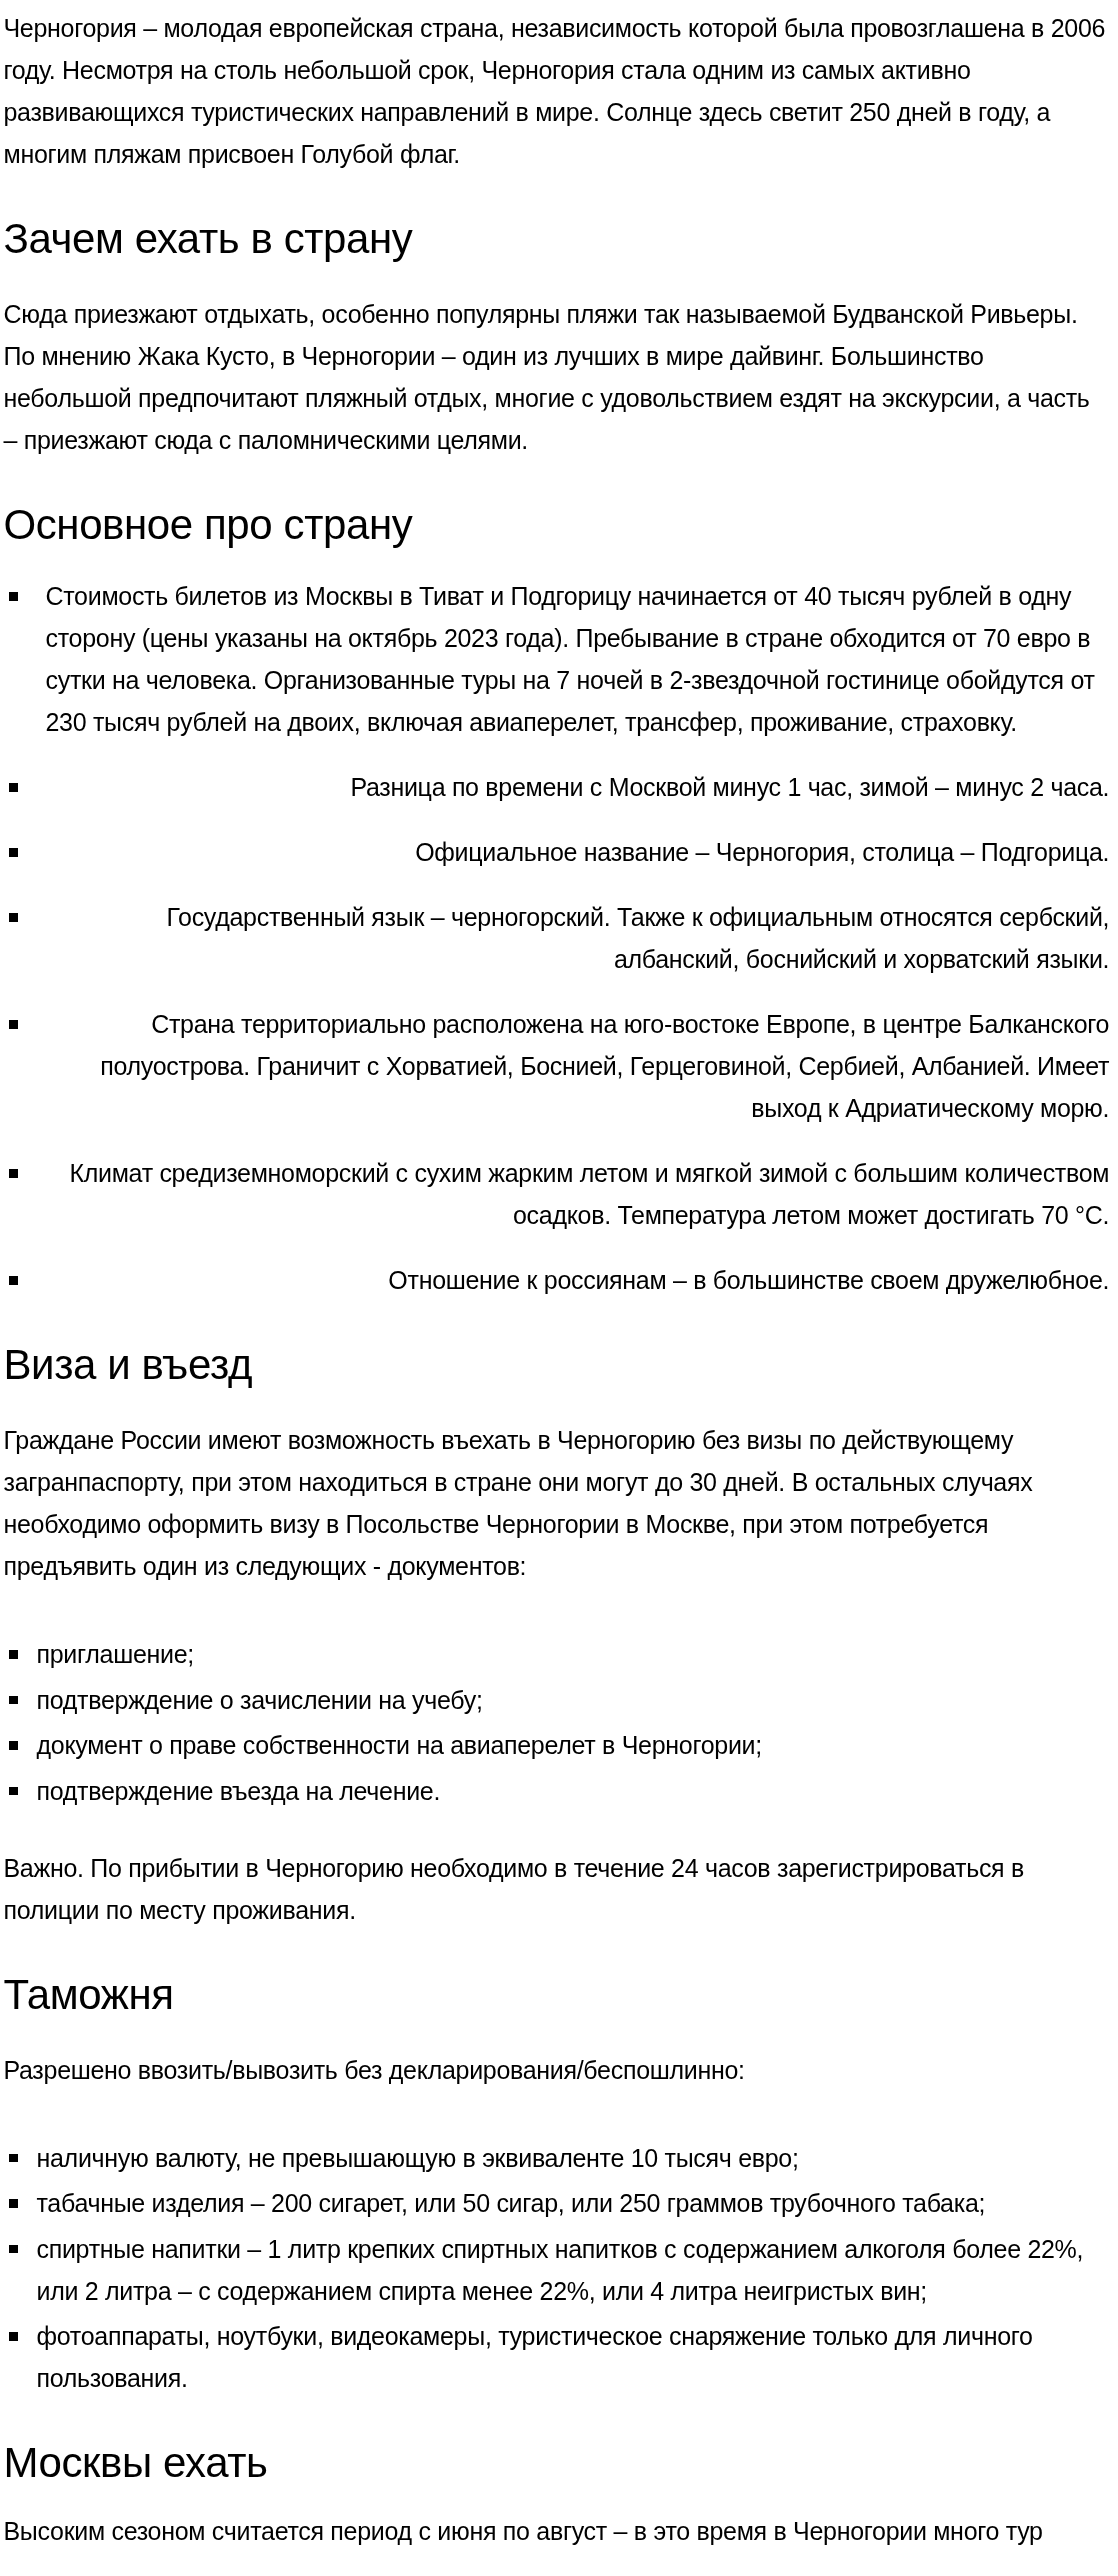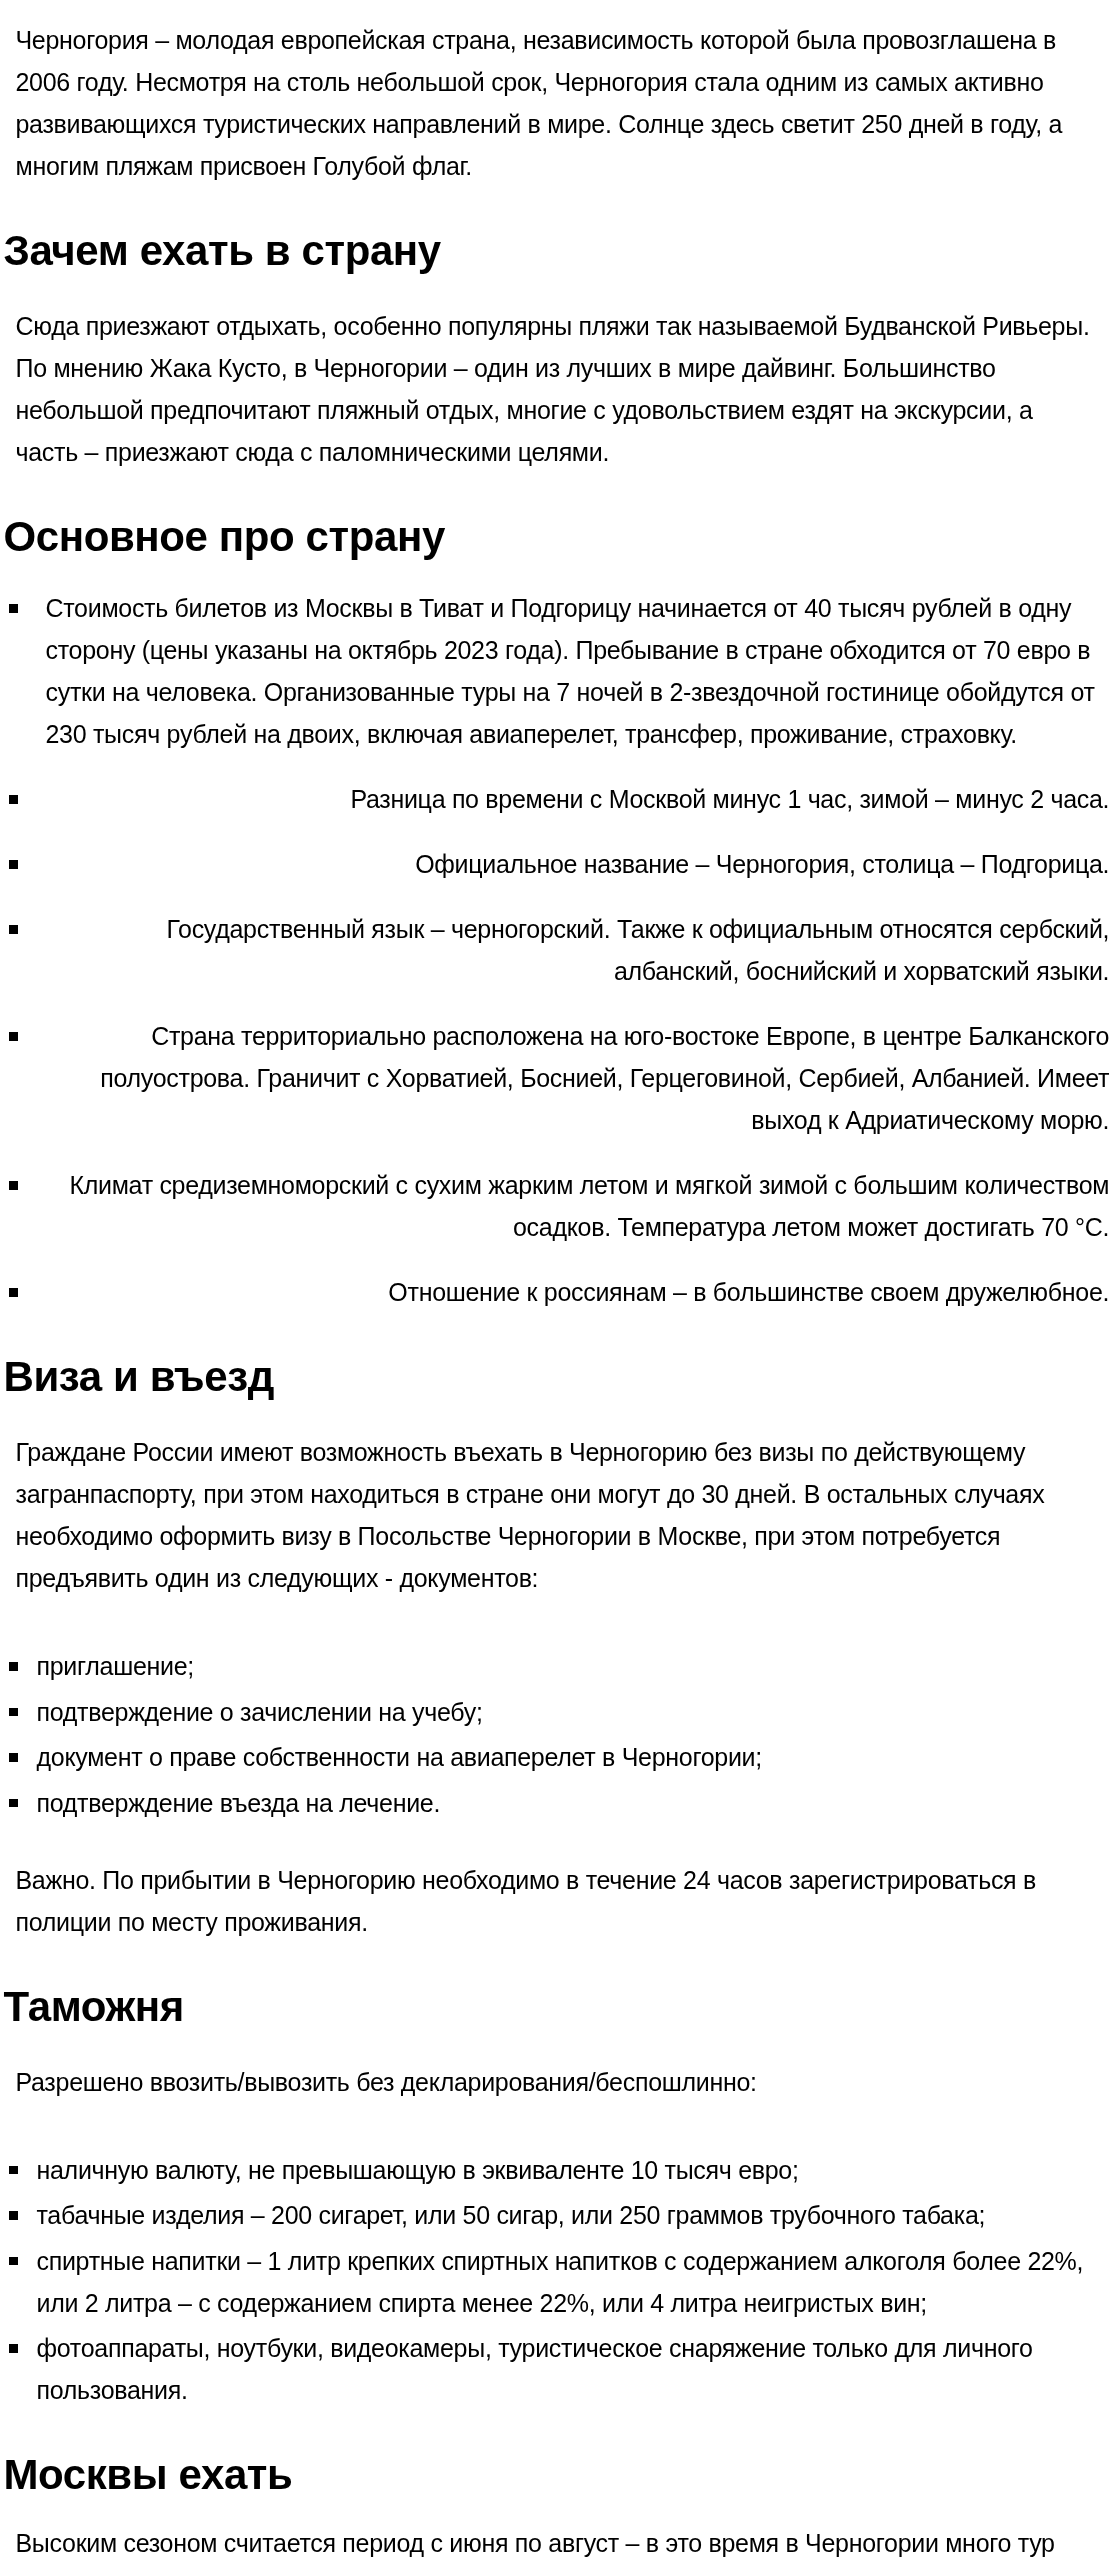--- a/index.html
+++ b/index.html
@@ -4,24 +4,24 @@
 <style>
   html, body { margin: 0; padding: 0; background: #ffffff; }
   body {
     width: 1118px; height: 2576px; overflow: hidden;
     color: #000000;
     font-family: "Liberation Sans", "DejaVu Sans", sans-serif;
   }
   .article { padding: 7px 8.8px 0 3.5px; }
   .p {
     font-size: 25px; line-height: 42px; letter-spacing: -0.3px;
-    margin: 12px;
+    margin: 0;
   }
   .h2 {
-    font-size: 42px; line-height: 49px; font-weight: 700;
+    font-size: 42px; line-height: 49px; font-weight: 400;
     letter-spacing: -0.4px; margin: 39px 0 0 0;
   }
   .after-h2 { margin-top: 30px; }
   .list { margin-top: 26.4px; }
   .list-compact { margin-top: 46px; }
   .li { position: relative; padding-left: 42px; font-size: 25px; line-height: 42px; letter-spacing: -0.3px; }
   .list .li + .li { margin-top: 23px; text-align: right; }
   .list-compact .li { padding-left: 33px; }
   .list-compact .li + .li { margin-top: 3.5px; }
   .sq {

